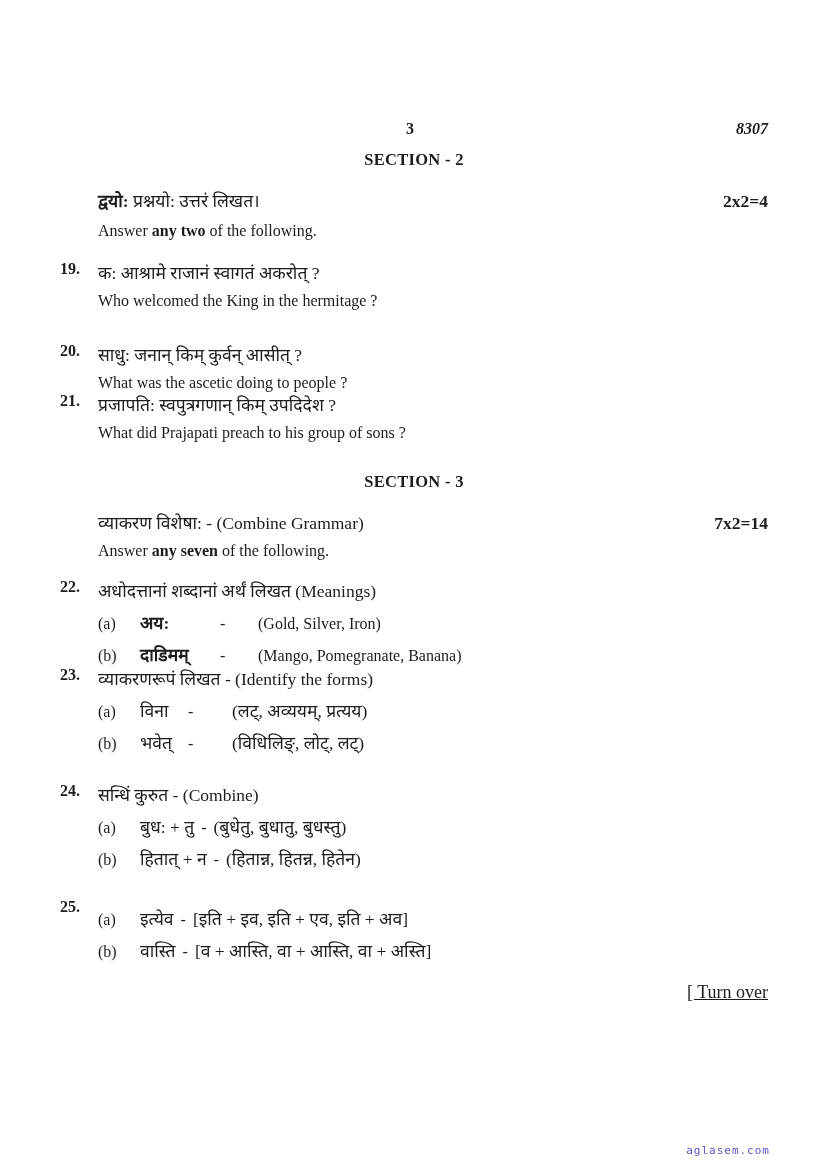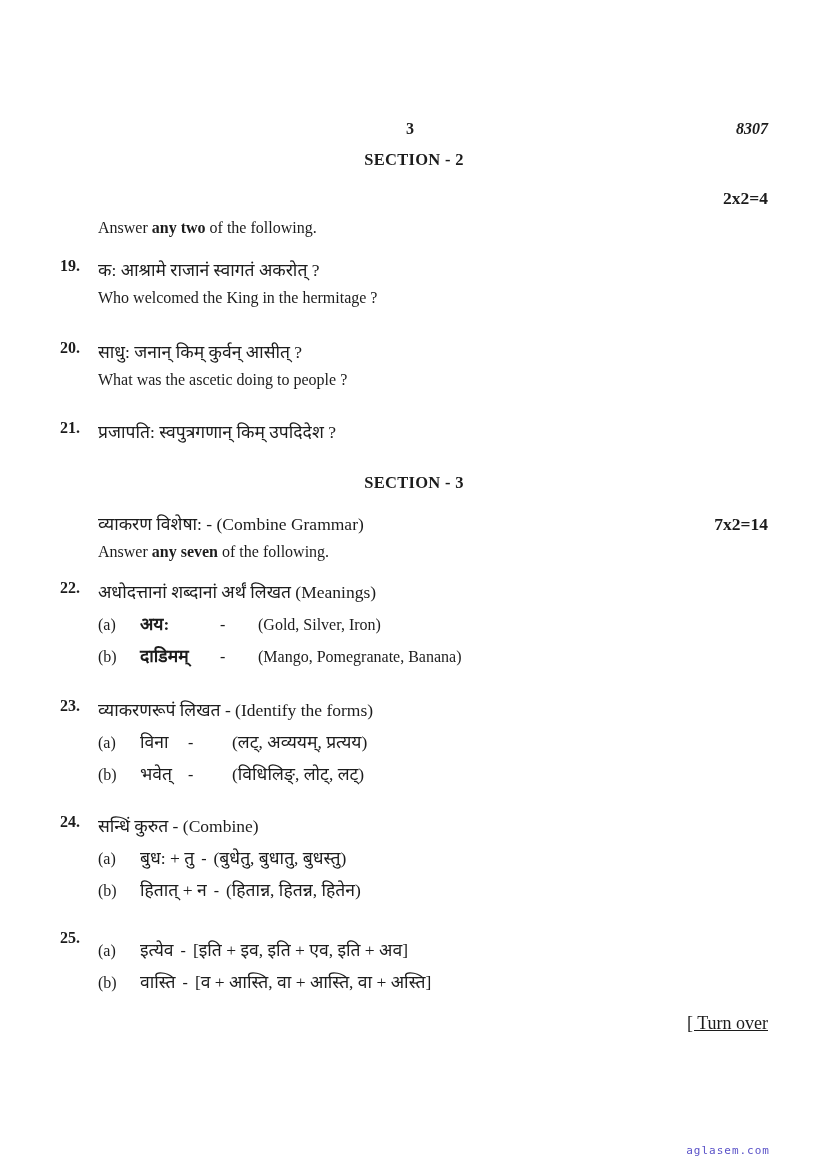--- a/index.html
+++ b/index.html
@@ -32,21 +32,21 @@
 
   .en-instr { margin-top: 10px; padding-left: 38px; }
 
   .q { display: flex; }
   .q-num { width: 38px; flex: 0 0 38px; font-weight: bold; }
   .q-body { flex: 1; }
   .q-en { margin-top: 8px; }
 
   .mt-20 { margin-top: 20px; }
   .mt-32 { margin-top: 32px; }
-  .mt-30 { margin-top: 30px; }
+  .mt-30 { }
   .mt-28 { margin-top: 28px; }
   .mt-18 { margin-top: 18px; }
 
   .sub-item { display: flex; align-items: baseline; margin-top: 8px; }
   .sub-label { width: 42px; flex: 0 0 42px; }
   .w22 .sub-word { width: 80px; flex: 0 0 80px; font-weight: bold; }
   .w22 .sub-dash { width: 38px; flex: 0 0 38px; }
   .w23 .sub-word { width: 48px; flex: 0 0 48px; }
   .w23 .sub-dash { width: 44px; flex: 0 0 44px; }
   .w24 .sub-word { margin-right: 7px; }
@@ -66,20 +66,21 @@
 <div class="page">
 
   <div class="header-row">
     <div class="page-number">3</div>
     <div class="paper-code">8307</div>
   </div>
 
   <div class="section-title">SECTION - 2</div>
 
   <div class="instr-row sa">
+    <span><span class="b">द्वयो:</span><span> प्रश्नयो: उत्तरं लिखत।</span></span>
     <span class="marks">2x2=4</span>
   </div>
 
   <div class="en-instr"><span>Answer </span><span class="b">any two</span><span> of the following.</span></div>
 
   <div class="q mt-20">
     <span class="q-num">19.</span>
     <div class="q-body">
       <div class="sa">क: आश्रामे राजानं स्वागतं अकरोत् ?</div>
       <div class="q-en">Who welcomed the King in the hermitage ?</div>
@@ -91,20 +92,21 @@
     <div class="q-body">
       <div class="sa">साधु: जनान् किम् कुर्वन् आसीत् ?</div>
       <div class="q-en">What was the ascetic doing to people ?</div>
     </div>
   </div>
 
   <div class="q mt-30">
     <span class="q-num">21.</span>
     <div class="q-body">
       <div class="sa">प्रजापति: स्वपुत्रगणान् किम् उपदिदेश ?</div>
+      <div class="q-en">What did Prajapati preach to his group of sons ?</div>
     </div>
   </div>
 
   <div class="section-title mt-30" style="margin-top:30px;">SECTION - 3</div>
 
   <div class="instr-row sa">
     <span>व्याकरण विशेषा: - (Combine Grammar)</span>
     <span class="marks">7x2=14</span>
   </div>
 

